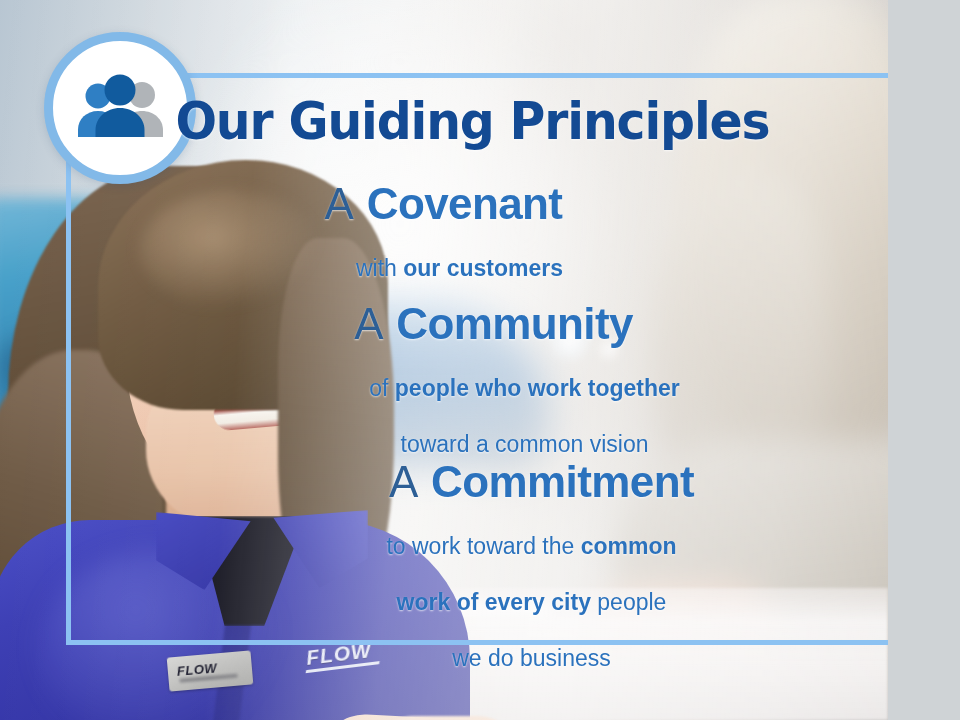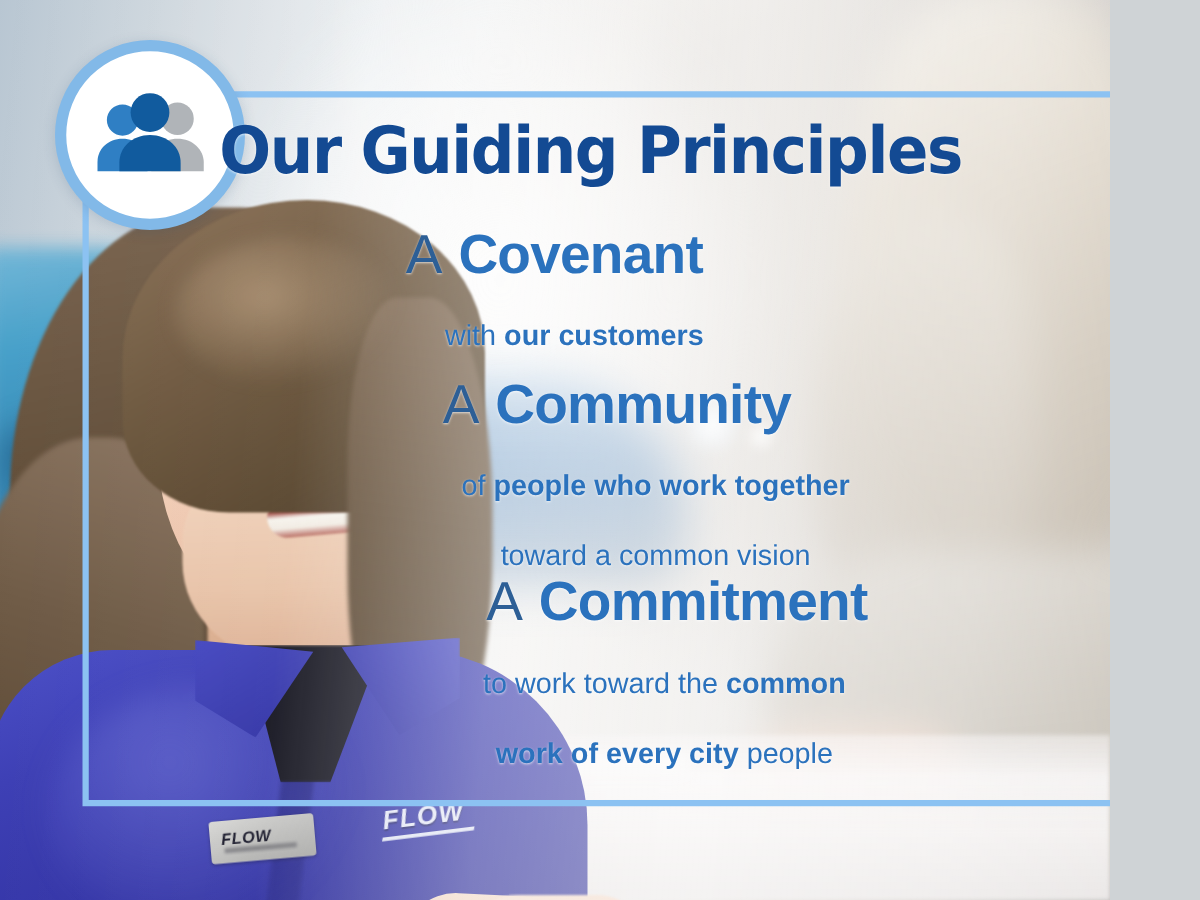--- a/index.html
+++ b/index.html
@@ -497,17 +497,20 @@
         <span class="article">A</span>
         <span class="word">Commitment</span>
       </div>
       <div class="p-sub">
         <span class="ln">
           <span>to work toward the </span><b>common</b>
         </span>
         <span class="ln">
           <b>work of every city</b><span> people</span>
         </span>
+        <span class="ln">
+          <span>we do business</span>
+        </span>
       </div>
     </div>
 
   </div>
 </div>
 
 </body></html>

